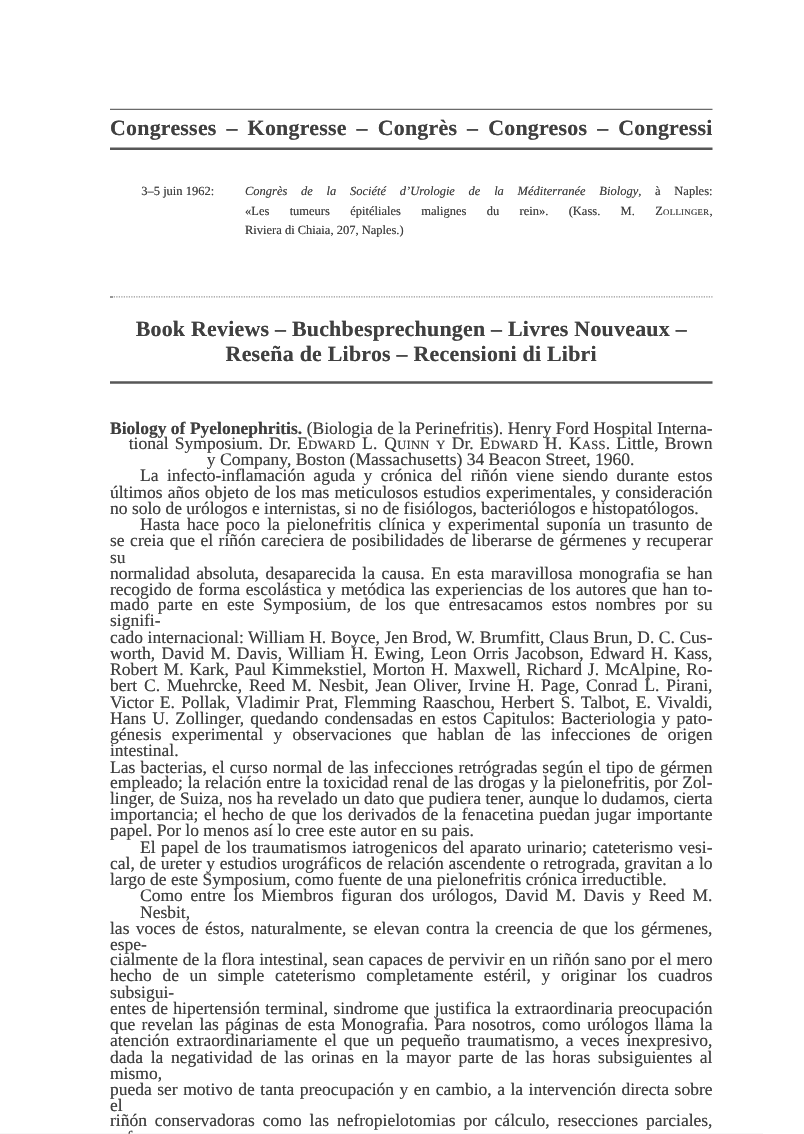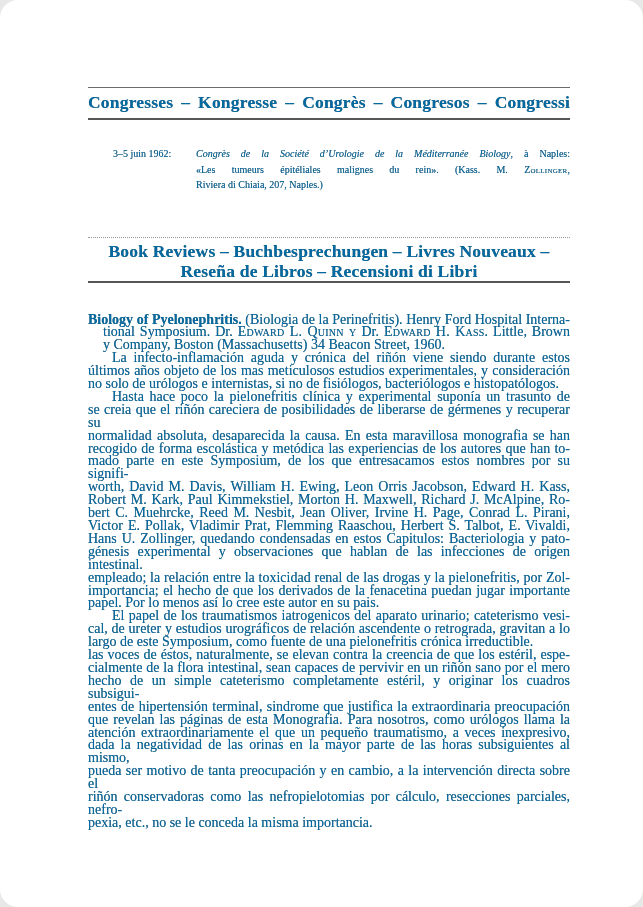--- a/index.html
+++ b/index.html
@@ -4,24 +4,23 @@
 <style>
   html, body { margin: 0; padding: 0; }
   body { background: #e8e8e8; }
   .page {
     position: relative;
     width: 643px;
     height: 907px;
     margin: 0 auto;
     background: #ffffff;
     font-family: "Liberation Serif", "DejaVu Serif", serif;
-    color: #0369a1;
+    color: #404040;
     overflow: hidden;
     text-shadow: 0 0 0.4px rgba(20,20,20,0.55);
-    border-radius: 18px;
   }
   .content {
     position: absolute;
     left: 88px;
     top: 0;
     width: 482px;
   }
   .rule { height: 0; border: none; border-top: 2px solid #575757; margin: 0; }
   .rule.thin { border-top: 1.5px solid #6a6a6a; }
   .rule.dotted { border-top: 1px dotted #979797; }
@@ -46,40 +45,40 @@
     padding-left: 25px;
     font-size: 10px;
     line-height: 15.5px;
   }
   .entry-date { flex: none; width: 83px; }
   .entry-text { flex: 1; }
 
   
   .book-reviews { margin-top: 44px; }
   h2.br-title {
-    margin: 0;
+    margin: 12px;
     padding: 3px 0 0;
     font-size: 17.5px;
     line-height: 20px;
     font-weight: 700;
     letter-spacing: 0.2px;
     text-align: center;
   }
 
   
   .review-body {
     margin-top: 31px;
     font-size: 14px;
     line-height: 12.9px;
   }
   .line { min-height: 12.9px; }
   .eline { min-height: 15.5px; }
   .j { text-align: justify; text-align-last: justify; }
   .ind { padding-left: 24px; }
-  .hang { padding-left: 15px; }
+  .hang { padding-left: 15px; text-align: center; }
   .b { font-weight: 700; }
   .i { font-style: italic; }
   .sc { font-variant: small-caps; letter-spacing: 0.25px; }
 </style>
 </head>
 <body>
 
 <div class="page">
   <div class="content">
 
@@ -114,33 +113,37 @@
           </div>
         <div>
             <div class="line j ind">La infecto-inflamación aguda y crónica del riñón viene siendo durante estos</div>
             <div class="line j">últimos años objeto de los mas meticulosos estudios experimentales, y consideración</div>
             <div class="line">no solo de urólogos e internistas, si no de fisiólogos, bacteriólogos e histopatólogos.</div>
             <div class="line j ind">Hasta hace poco la pielonefritis clínica y experimental suponía un trasunto de</div>
             <div class="line j">se creia que el riñón careciera de posibilidades de liberarse de gérmenes y recuperar su</div>
             <div class="line j">normalidad absoluta, desaparecida la causa. En esta maravillosa monografia se han</div>
             <div class="line j">recogido de forma escolástica y metódica las experiencias de los autores que han to-</div>
             <div class="line j">mado parte en este Symposium, de los que entresacamos estos nombres por su signifi-</div>
+            <div class="line j">cado internacional: William H. Boyce, Jen Brod, W. Brumfitt, Claus Brun, D. C. Cus-</div>
             <div class="line j">worth, David M. Davis, William H. Ewing, Leon Orris Jacobson, Edward H. Kass,</div>
             <div class="line j">Robert M. Kark, Paul Kimmekstiel, Morton H. Maxwell, Richard J. McAlpine, Ro-</div>
             <div class="line j">bert C. Muehrcke, Reed M. Nesbit, Jean Oliver, Irvine H. Page, Conrad L. Pirani,</div>
             <div class="line j">Victor E. Pollak, Vladimir Prat, Flemming Raaschou, Herbert S. Talbot, E. Vivaldi,</div>
             <div class="line j">Hans U. Zollinger, quedando condensadas en estos Capitulos: Bacteriologia y pato-</div>
             <div class="line j">génesis experimental y observaciones que hablan de las infecciones de origen intestinal.</div>
+            <div class="line j">Las bacterias, el curso normal de las infecciones retrógradas según el tipo de gérmen</div>
             <div class="line j">empleado; la relación entre la toxicidad renal de las drogas y la pielonefritis, por Zol-</div>
+            <div class="line j">linger, de Suiza, nos ha revelado un dato que pudiera tener, aunque lo dudamos, cierta</div>
             <div class="line j">importancia; el hecho de que los derivados de la fenacetina puedan jugar importante</div>
             <div class="line">papel. Por lo menos así lo cree este autor en su pais.</div>
             <div class="line j ind">El papel de los traumatismos iatrogenicos del aparato urinario; cateterismo vesi-</div>
             <div class="line j">cal, de ureter y estudios urográficos de relación ascendente o retrograda, gravitan a lo</div>
             <div class="line">largo de este Symposium, como fuente de una pielonefritis crónica irreductible.</div>
-            <div class="line j">las voces de éstos, naturalmente, se elevan contra la creencia de que los estéril, espe-</div>
+            <div class="line j ind">Como entre los Miembros figuran dos urólogos, David M. Davis y Reed M. Nesbit,</div>
+            <div class="line j">las voces de éstos, naturalmente, se elevan contra la creencia de que los gérmenes, espe-</div>
             <div class="line j">cialmente de la flora intestinal, sean capaces de pervivir en un riñón sano por el mero</div>
             <div class="line j">hecho de un simple cateterismo completamente estéril, y originar los cuadros subsigui-</div>
             <div class="line j">entes de hipertensión terminal, sindrome que justifica la extraordinaria preocupación</div>
             <div class="line j">que revelan las páginas de esta Monografia. Para nosotros, como urólogos llama la</div>
             <div class="line j">atención extraordinariamente el que un pequeño traumatismo, a veces inexpresivo,</div>
             <div class="line j">dada la negatividad de las orinas en la mayor parte de las horas subsiguientes al mismo,</div>
             <div class="line j">pueda ser motivo de tanta preocupación y en cambio, a la intervención directa sobre el</div>
             <div class="line j">riñón conservadoras como las nefropielotomias por cálculo, resecciones parciales, nefro-</div>
             <div class="line">pexia, etc., no se le conceda la misma importancia.</div>
           </div>

